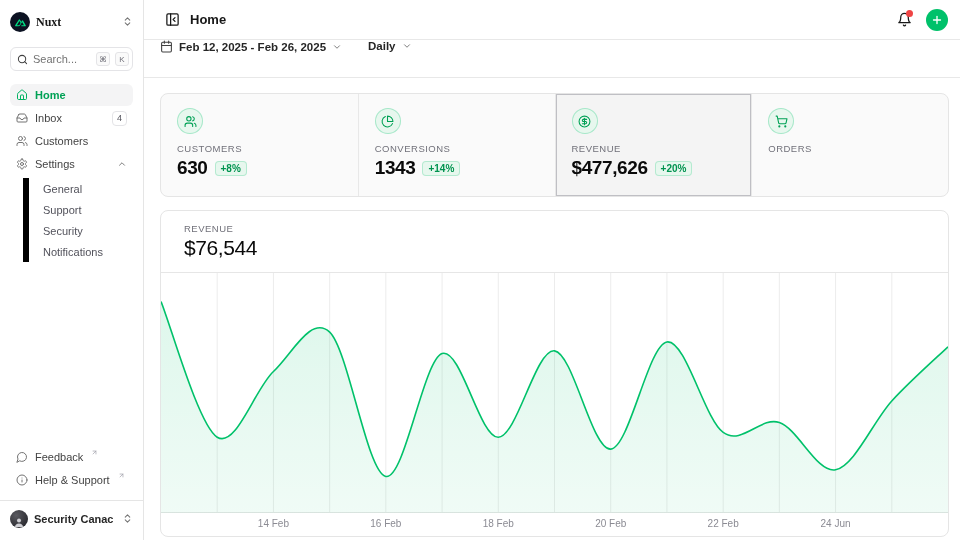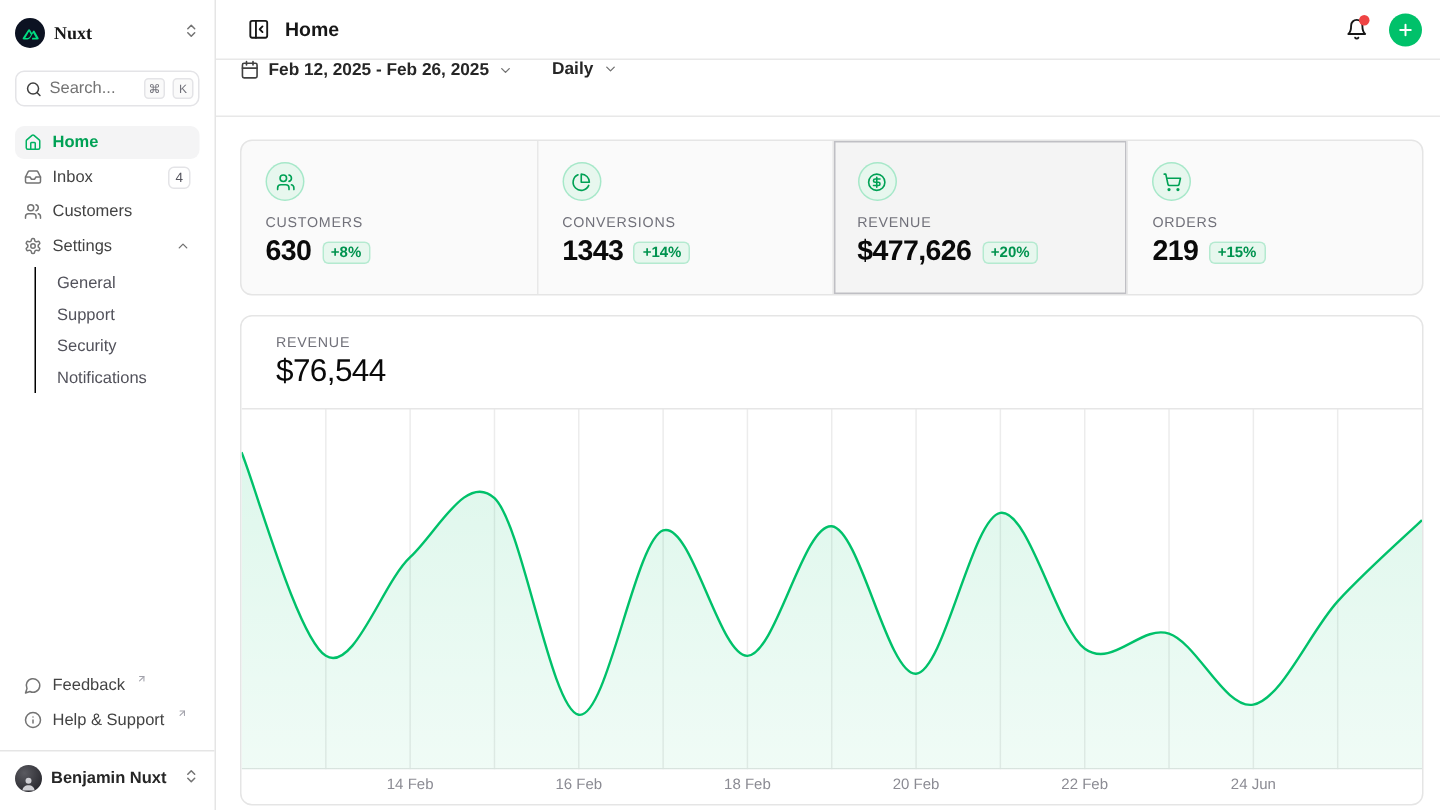--- a/index.html
+++ b/index.html
@@ -24,21 +24,21 @@
 
   .nav { margin-top:13px; display:flex; flex-direction:column; gap:1px; }
   .nav-item { height:22px; display:flex; align-items:center; gap:7px; padding:0 6px; border-radius:6px; font-size:11px; color:#434343; cursor:pointer; }
   .nav-item .nicon { display:flex; color:#737373; }
   .nav-item .nicon svg { width:12px; height:12px; }
   .nav-item.active { background:#f4f4f5; color:#00a155; font-weight:600; }
   .nav-item.active .nicon { color:#00b261; }
   .count-badge { margin-left:auto; min-width:15px; height:15px; border:1px solid #e4e4e7; border-radius:4px; background:#fff; font-size:9px; color:#52525b; display:flex; align-items:center; justify-content:center; padding:0 3px; }
   .nav-caret { margin-left:auto; color:#737373; display:flex; }
   .nav-caret svg { width:10px; height:10px; }
-  .sub-group { margin-left:13px; border-left:1px solid #000000; padding-left:10px; margin-top:2px; display:flex; flex-direction:column;text-align:center; }
+  .sub-group { margin-left:13px; border-left:6px solid #000000; padding-left:10px; margin-top:2px; display:flex; flex-direction:column;text-align:center; }
   .sub-item { height:21px; display:flex; align-items:center; font-size:11px; color:#52525b; cursor:pointer; border-radius:5px; padding:0 4px; }
 
   .sidebar-footer { margin-top:auto; display:flex; flex-direction:column; gap:1px; }
   .ext-arrow { color:#a1a1aa; display:flex; margin-left:1px; align-self:flex-start; margin-top:3px; }
   .ext-arrow svg { width:7px; height:7px; }
 
   .user-wrap { margin:8px -10px 0; border-top:1px solid #e5e5e5; padding:7px 10px 2px; }
   .user-row { display:flex; align-items:center; gap:6px; height:22px; cursor:pointer; }
   .avatar { width:18px; height:18px; border-radius:50%; background:radial-gradient(circle at 35% 30%, #5a5a60, #1c1c22); display:flex; align-items:flex-end; justify-content:center; overflow:hidden; flex:0 0 18px; }
   .avatar svg { width:12px; height:12px; }
@@ -210,21 +210,21 @@
         </span>
       </div>
       <div class="user-wrap">
         <div class="user-row">
           <span class="avatar">
             <svg viewBox="0 0 24 24" fill="#cfcfd4">
                 <circle cx="12" cy="9" r="4"></circle>
                 <path d="M4 22c0-4.4 3.6-7 8-7s8 2.6 8 7z"></path>
               </svg>
           </span>
-          <span class="user-name">Benjamin Nuxt</span>
+          <span class="user-name">Security Canac</span>
           <span class="chev-updown">
             <svg viewBox="0 0 24 24" fill="none" stroke="currentColor" stroke-width="2.2" stroke-linecap="round" stroke-linejoin="round">
                 <path d="m7 15 5 5 5-5"></path>
                 <path d="m7 9 5-5 5 5"></path>
               </svg>
           </span>
         </div>
       </div>
     </div>
   </aside>
@@ -340,24 +340,20 @@
 
         <div class="stat-card">
           <div class="stat-icon">
             <svg viewBox="0 0 24 24" fill="none" stroke="currentColor" stroke-width="2" stroke-linecap="round" stroke-linejoin="round">
                 <circle cx="8" cy="21" r="1"></circle>
                 <circle cx="19" cy="21" r="1"></circle>
                 <path d="M2.05 2.05h2l2.66 12.42a2 2 0 0 0 2 1.58h9.78a2 2 0 0 0 1.95-1.57l1.65-7.43H5.12"></path>
               </svg>
           </div>
           <div class="stat-label">ORDERS</div>
-          <div class="stat-valrow">
-            <span class="stat-value">219</span>
-            <span class="delta-badge">+15%</span>
-          </div>
         </div>
       </section>
 
       <section class="chart-card">
         <div class="chart-head">
           <div class="chart-label">REVENUE</div>
           <div class="chart-value">$76,544</div>
         </div>
         <div class="plot">
           <svg preserveAspectRatio="none" viewBox="0 0 788 243">

